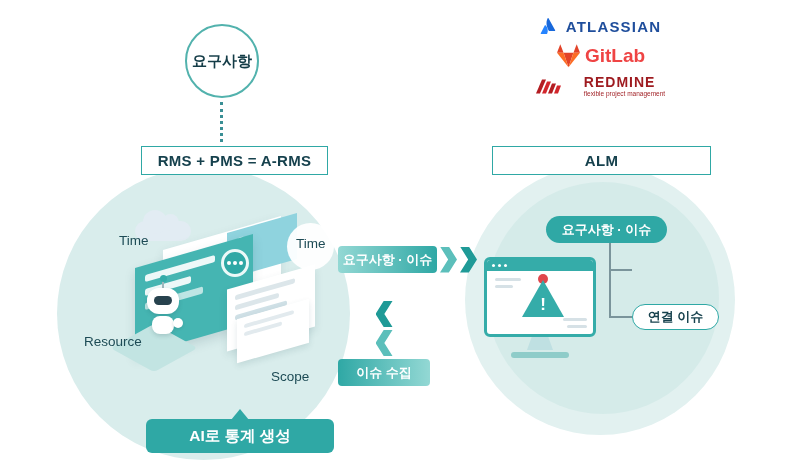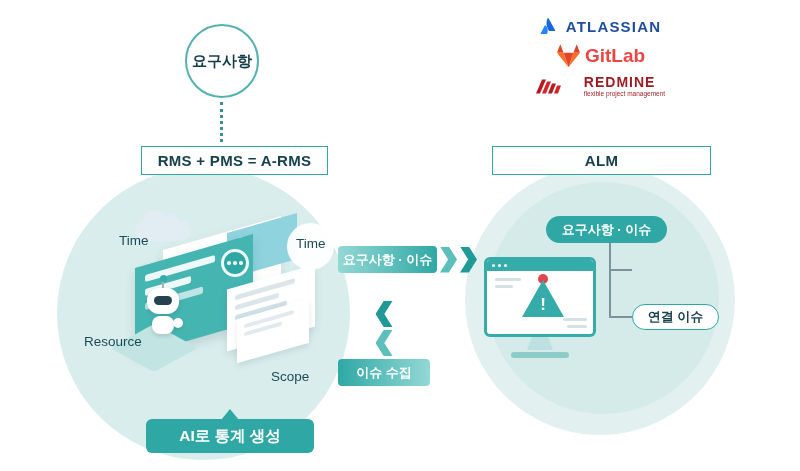--- a/index.html
+++ b/index.html
@@ -60,21 +60,21 @@
 
   
   .dim-label { font-size:13.5px; color:#1d4b55; z-index:2; }
   .cost-bg { left:287px; top:223px; width:47px; height:47px; border-radius:50%; background:rgba(255,255,255,.95); z-index:1; }
   .lbl-time { left:119px; top:233px; }
   .lbl-cost { left:296px; top:236px; }
   .lbl-resource { left:84px; top:334px; }
   .lbl-scope { left:271px; top:369px;text-align:right; }
 
   
-  .ai-badge { left:146px; top:419px; width:168px; height:34px; background:#2fa8a5; border-radius:6px; z-index:4;
+  .ai-badge { left:146px; top:419px; width:188px; height:34px; background:#2fa8a5; border-radius:6px; z-index:4;
     display:flex; align-items:center; justify-content:center; color:#fff; font-size:15.5px; font-weight:700; }
   .ai-badge::before { content:""; position:absolute; top:-10px; left:50%; margin-left:-9px;
     border-left:9px solid transparent; border-right:9px solid transparent; border-bottom:11px solid #2fa8a5; }
 
   
   .arrow { display:flex; align-items:center; gap:3px; z-index:3; }
   .arrow-r { left:338px; top:246px; }
   .arrow-l { left:338px; top:301px;flex-direction:column; }
   .cap { height:27px; border-radius:4px; display:flex; align-items:center; justify-content:center;
     color:#fff; font-size:13px; font-weight:700; }

